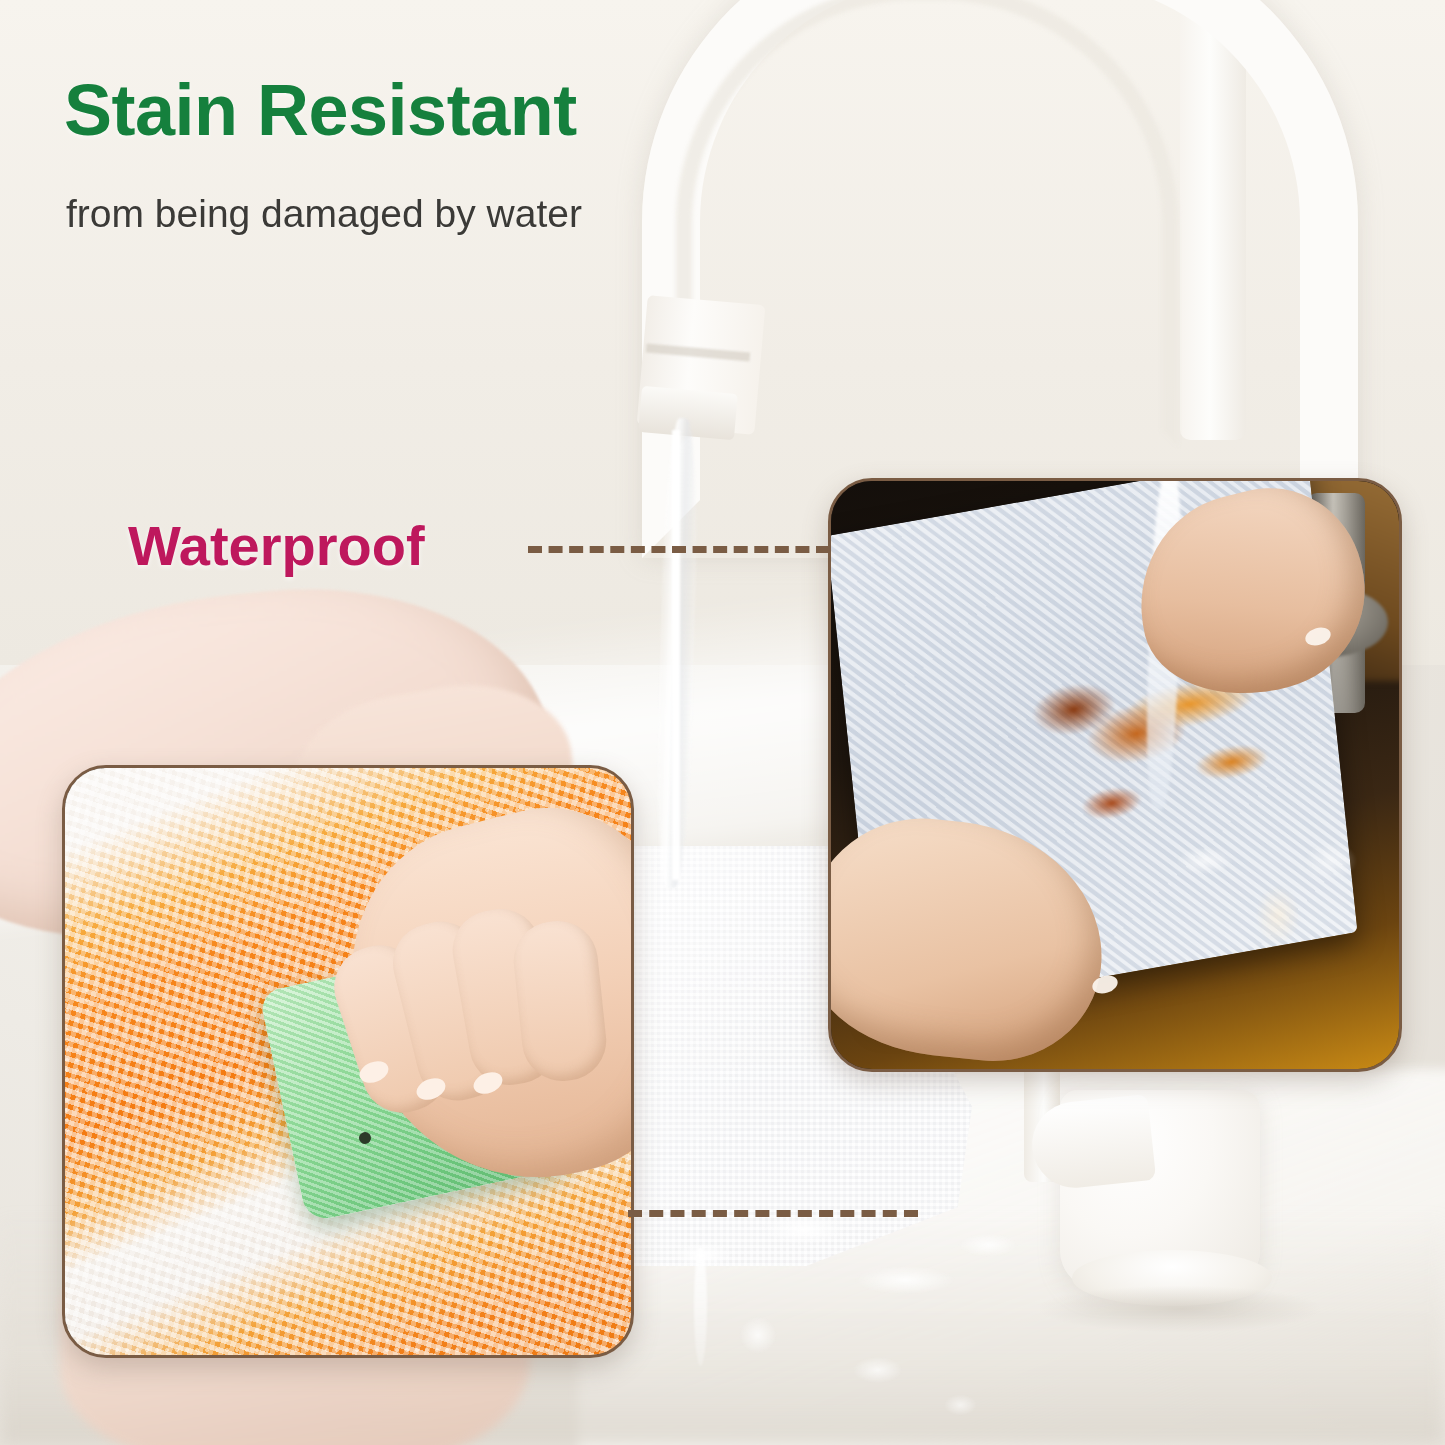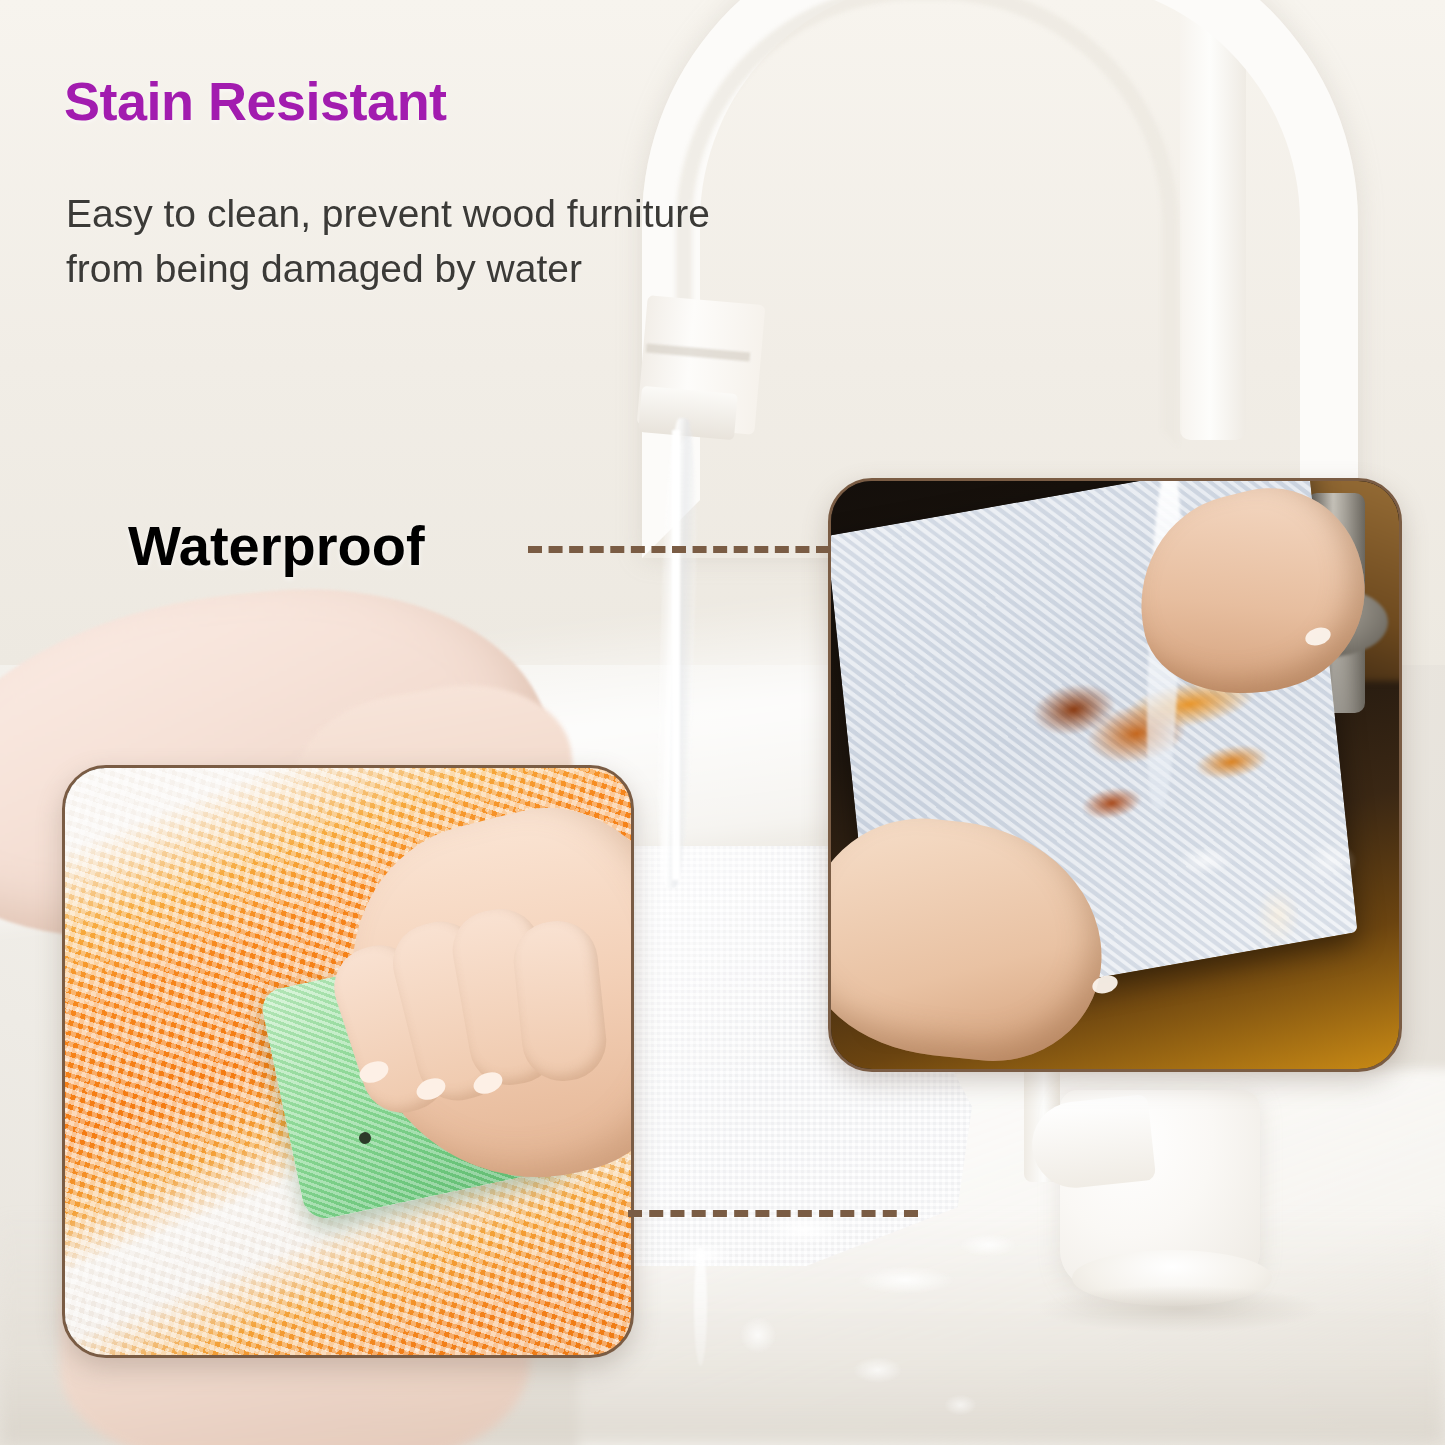--- a/index.html
+++ b/index.html
@@ -295,33 +295,33 @@
     border-radius:40px;box-shadow:inset -4px -6px 12px rgba(170,118,84,.3);
   }
   .st-nail{
     position:absolute;width:30px;height:20px;background:#FDF0E6;
     border-radius:50%;transform:rotate(-22deg);
   }
 
   
   .headline{
     position:absolute;left:64px;top:74px;
-    font-size:54px;font-weight:bold;color:#a21caf;
+    font-size:72px;font-weight:bold;color:#15803d;
     letter-spacing:-.5px;line-height:1;
     text-shadow:0 2px 4px rgba(255,255,255,.55);
   }
   .subhead{
     position:absolute;left:66px;top:186px;width:930px;
     font-size:39px;color:#3B3A37;line-height:1.42;
     text-shadow:0 1px 2px rgba(255,255,255,.5);
   }
   .sub-line{display:block;}
 
   .tag{
-    position:absolute;font-weight:bold;color:#000000;
+    position:absolute;font-weight:bold;color:#be185d;
     font-size:56px;line-height:1;
     text-shadow:0 2px 5px rgba(255,255,255,.7);
     white-space:nowrap;
   }
   #tag-waterproof{left:128px;top:518px;}
   #tag-oilproof{left:918px;top:1184px;}
 
   .dash{
     position:absolute;height:0;border-top:7px dashed #7A5C44;
   }
@@ -396,21 +396,20 @@
       <div class="st-finger" style="left:80%;top:26%;width:84px;height:160px;transform:rotate(-6deg);"></div>
       <div class="st-nail" style="left:52%;top:50%;"></div>
       <div class="st-nail" style="left:62%;top:53%;"></div>
       <div class="st-nail" style="left:72%;top:52%;"></div>
     </div>
   </div>
 
   <div class="headline">Stain Resistant</div>
 
   <div class="subhead">
-    <span class="sub-line">Easy to clean, prevent wood furniture</span>
     <span class="sub-line">from being damaged by water</span>
   </div>
 
   <div class="tag" id="tag-waterproof">Waterproof</div>
   <div class="dash" id="dash-waterproof"></div>
 
   <div class="dash" id="dash-oilproof"></div>
 
 </div>
 

